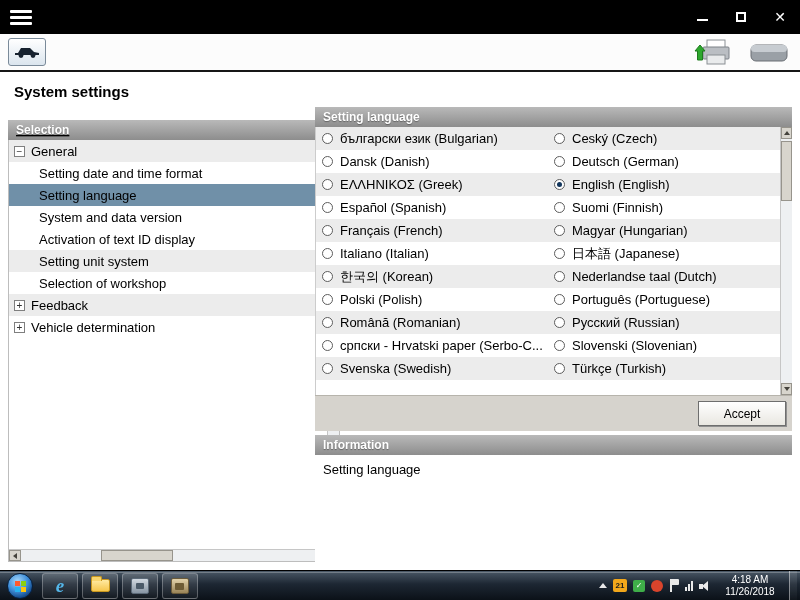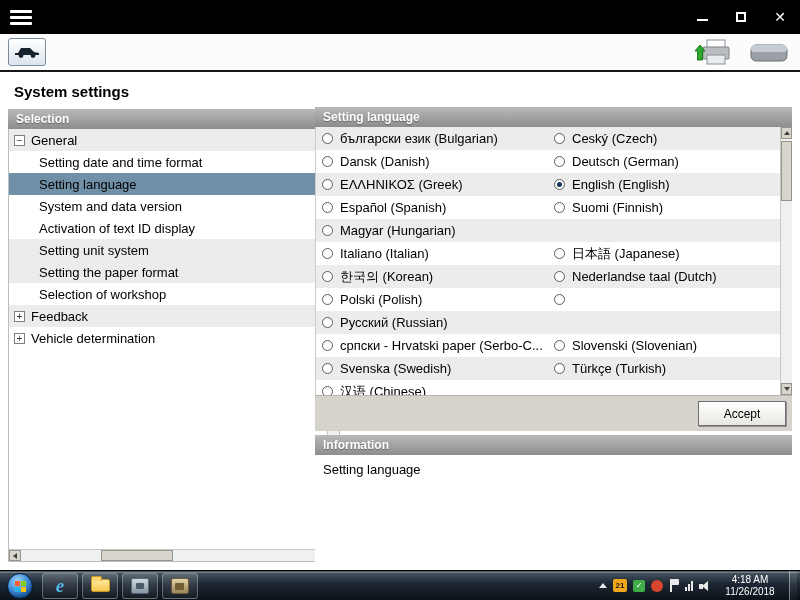--- a/index.html
+++ b/index.html
@@ -25,21 +25,21 @@
   
   .page-title { position: absolute; top: 74px; left: 0; right: 0; height: 26px; background: #fff; }
   .page-title span { position: absolute; left: 14px; top: 9px; font-size: 15px; font-weight: bold; color: #000; }
 
   
   .main { position: absolute; top: 100px; left: 0; right: 0; bottom: 30px; background: #fff; }
   .panel-header { height: 20px; line-height: 20px; padding: 0 8px; font-size: 12px; font-weight: bold; color: #fff;
                   background: linear-gradient(#b9b9b9, #8d8d8d); text-shadow: 0 1px 1px rgba(0,0,0,0.35); }
 
   
-  .sel-panel { position: absolute; left: 8px; top: 9px; width: 332px; bottom: 8px; }
+  .sel-panel { position: absolute; left: 8px; top: 20px; width: 332px; bottom: 8px; text-decoration: underline; }
   .sel-body { position: absolute; top: 20px; left: 0; right: 0; bottom: 0; background: #fff; border: 1px solid #bdbdbd; border-top: none; }
   .tree { position: absolute; top: 0; left: 0; right: 12px; bottom: 12px; overflow: hidden; }
   .tree-row { height: 22px; display: flex; align-items: center; font-size: 13px; color: #000; white-space: nowrap; cursor: pointer; }
   .tree-row.alt { background: #ececec; }
   .tree-row.selected { background: #7090a8; }
   .tree-row.child { padding-left: 30px; text-align: center; }
   .expander { width: 11px; height: 11px; border: 1px solid #7f7f7f; background: #fff; font-size: 10px; line-height: 9px;
               text-align: center; margin: 0 6px 0 5px; color: #333; flex: 0 0 auto; }
 
   
@@ -187,23 +187,20 @@
             </div>
             <div class="tree-row child">
               <span>System and data version</span>
             </div>
             <div class="tree-row child">
               <span>Activation of text ID display</span>
             </div>
             <div class="tree-row alt child">
               <span>Setting unit system</span>
             </div>
-            <div class="tree-row alt child">
-              <span>Setting the paper format</span>
-            </div>
             <div class="tree-row child">
               <span>Selection of workshop</span>
             </div>
             <div class="tree-row alt">
               <span class="expander">+</span>
               <span>Feedback</span>
             </div>
             <div class="tree-row">
               <span class="expander">+</span>
               <span>Vehicle determination</span>
@@ -271,20 +268,24 @@
                 <span>Español (Spanish)</span>
               </div>
               <div class="lang-cell">
                 <span class="radio"></span>
                 <span>Suomi (Finnish)</span>
               </div>
             </div>
             <div class="lang-row alt">
               <div class="lang-cell">
                 <span class="radio"></span>
+                <span>Français (French)</span>
+              </div>
+              <div class="lang-cell">
+                <span class="radio"></span>
                 <span>Magyar (Hungarian)</span>
               </div>
             </div>
             <div class="lang-row">
               <div class="lang-cell">
                 <span class="radio"></span>
                 <span>Italiano (Italian)</span>
               </div>
               <div class="lang-cell">
                 <span class="radio"></span>
@@ -301,23 +302,28 @@
                 <span>Nederlandse taal (Dutch)</span>
               </div>
             </div>
             <div class="lang-row">
               <div class="lang-cell">
                 <span class="radio"></span>
                 <span>Polski (Polish)</span>
               </div>
               <div class="lang-cell">
                 <span class="radio"></span>
-              </div>
-            </div>
-            <div class="lang-row alt">
+                <span>Português (Portuguese)</span>
+              </div>
+            </div>
+            <div class="lang-row alt">
+              <div class="lang-cell">
+                <span class="radio"></span>
+                <span>Română (Romanian)</span>
+              </div>
               <div class="lang-cell">
                 <span class="radio"></span>
                 <span>Русский (Russian)</span>
               </div>
             </div>
             <div class="lang-row">
               <div class="lang-cell">
                 <span class="radio"></span>
                 <span>српски - Hrvatski paper (Serbo-C...</span>
               </div>
@@ -328,27 +334,20 @@
             </div>
             <div class="lang-row alt">
               <div class="lang-cell">
                 <span class="radio"></span>
                 <span>Svenska (Swedish)</span>
               </div>
               <div class="lang-cell">
                 <span class="radio"></span>
                 <span>Türkçe (Turkish)</span>
               </div>
-            </div>
-            <div class="lang-row">
-              <div class="lang-cell">
-                <span class="radio"></span>
-                <span>汉语 (Chinese)</span>
-              </div>
-              <div class="lang-cell"></div>
             </div>
           </div>
         <div class="lang-vbar">
           <div class="sbtn up">
               <i class="tri tri-up"></i>
             </div>
           <div class="sthumb lang-vthumb"></div>
           <div class="sbtn down">
               <i class="tri tri-down"></i>
             </div>

